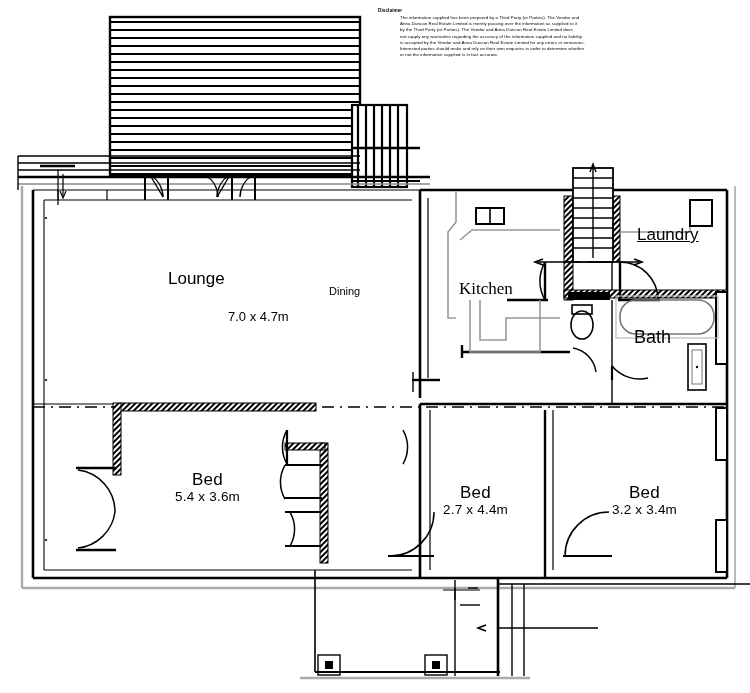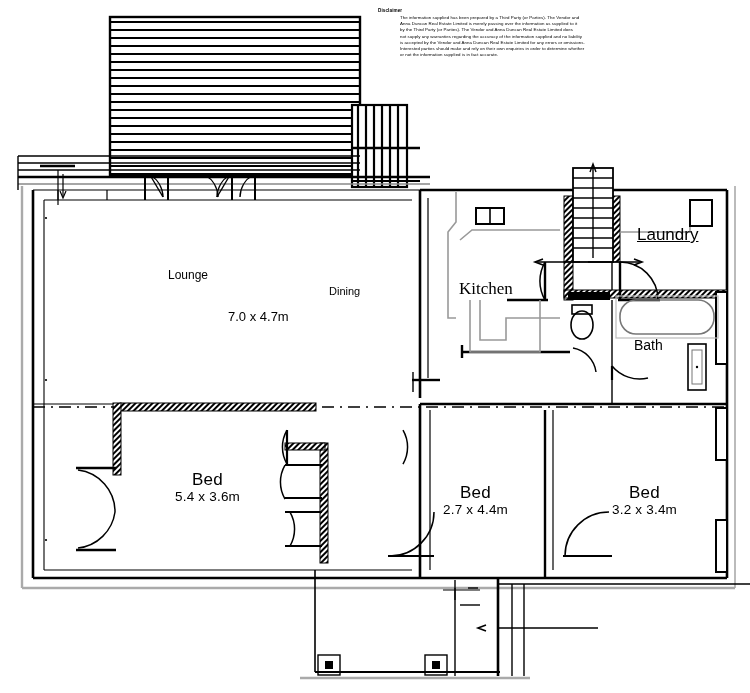--- a/index.html
+++ b/index.html
@@ -22,26 +22,26 @@
   .disclaimer-body{
     font-size:4.4px;line-height:6.2px;margin:0 0 0 22px;
     text-align:left;letter-spacing:.05px;
   }
   .room-label{
     position:absolute;color:#000;white-space:nowrap;
     text-align:center;line-height:1.12;
   }
   .room-name{font-size:17px;letter-spacing:.2px;}
   .room-dim{font-size:13.5px;letter-spacing:.2px;text-align:center;}
-  .rl-lounge{left:168px;top:269px;font-size:12px;}
+  .rl-lounge{left:168px;top:269px;font-size:17px;}
   .rl-dining{left:329px;top:285px;font-size:11px;text-align:center;}
   .rl-loungedim{left:228px;top:310px;font-size:13px;}
   .rl-kitchen{left:459px;top:279px;font-size:17px;font-family:Liberation Serif, serif;}
   .rl-laundry{left:637px;top:225px;font-size:17px;text-decoration:underline;}
-  .rl-bath{left:634px;top:338px;font-size:14px;}
+  .rl-bath{left:634px;top:327px;font-size:18px;}
   .rl-bed1{left:175px;top:470px;}
   .rl-bed2{left:443px;top:483px;}
   .rl-bed3{left:612px;top:483px;}
 </style>
 </head>
 <body>
 
 <div id="plan-root">
 
   <svg id="floorplan" viewBox="0 0 750 693" xmlns="http://www.w3.org/2000/svg">

